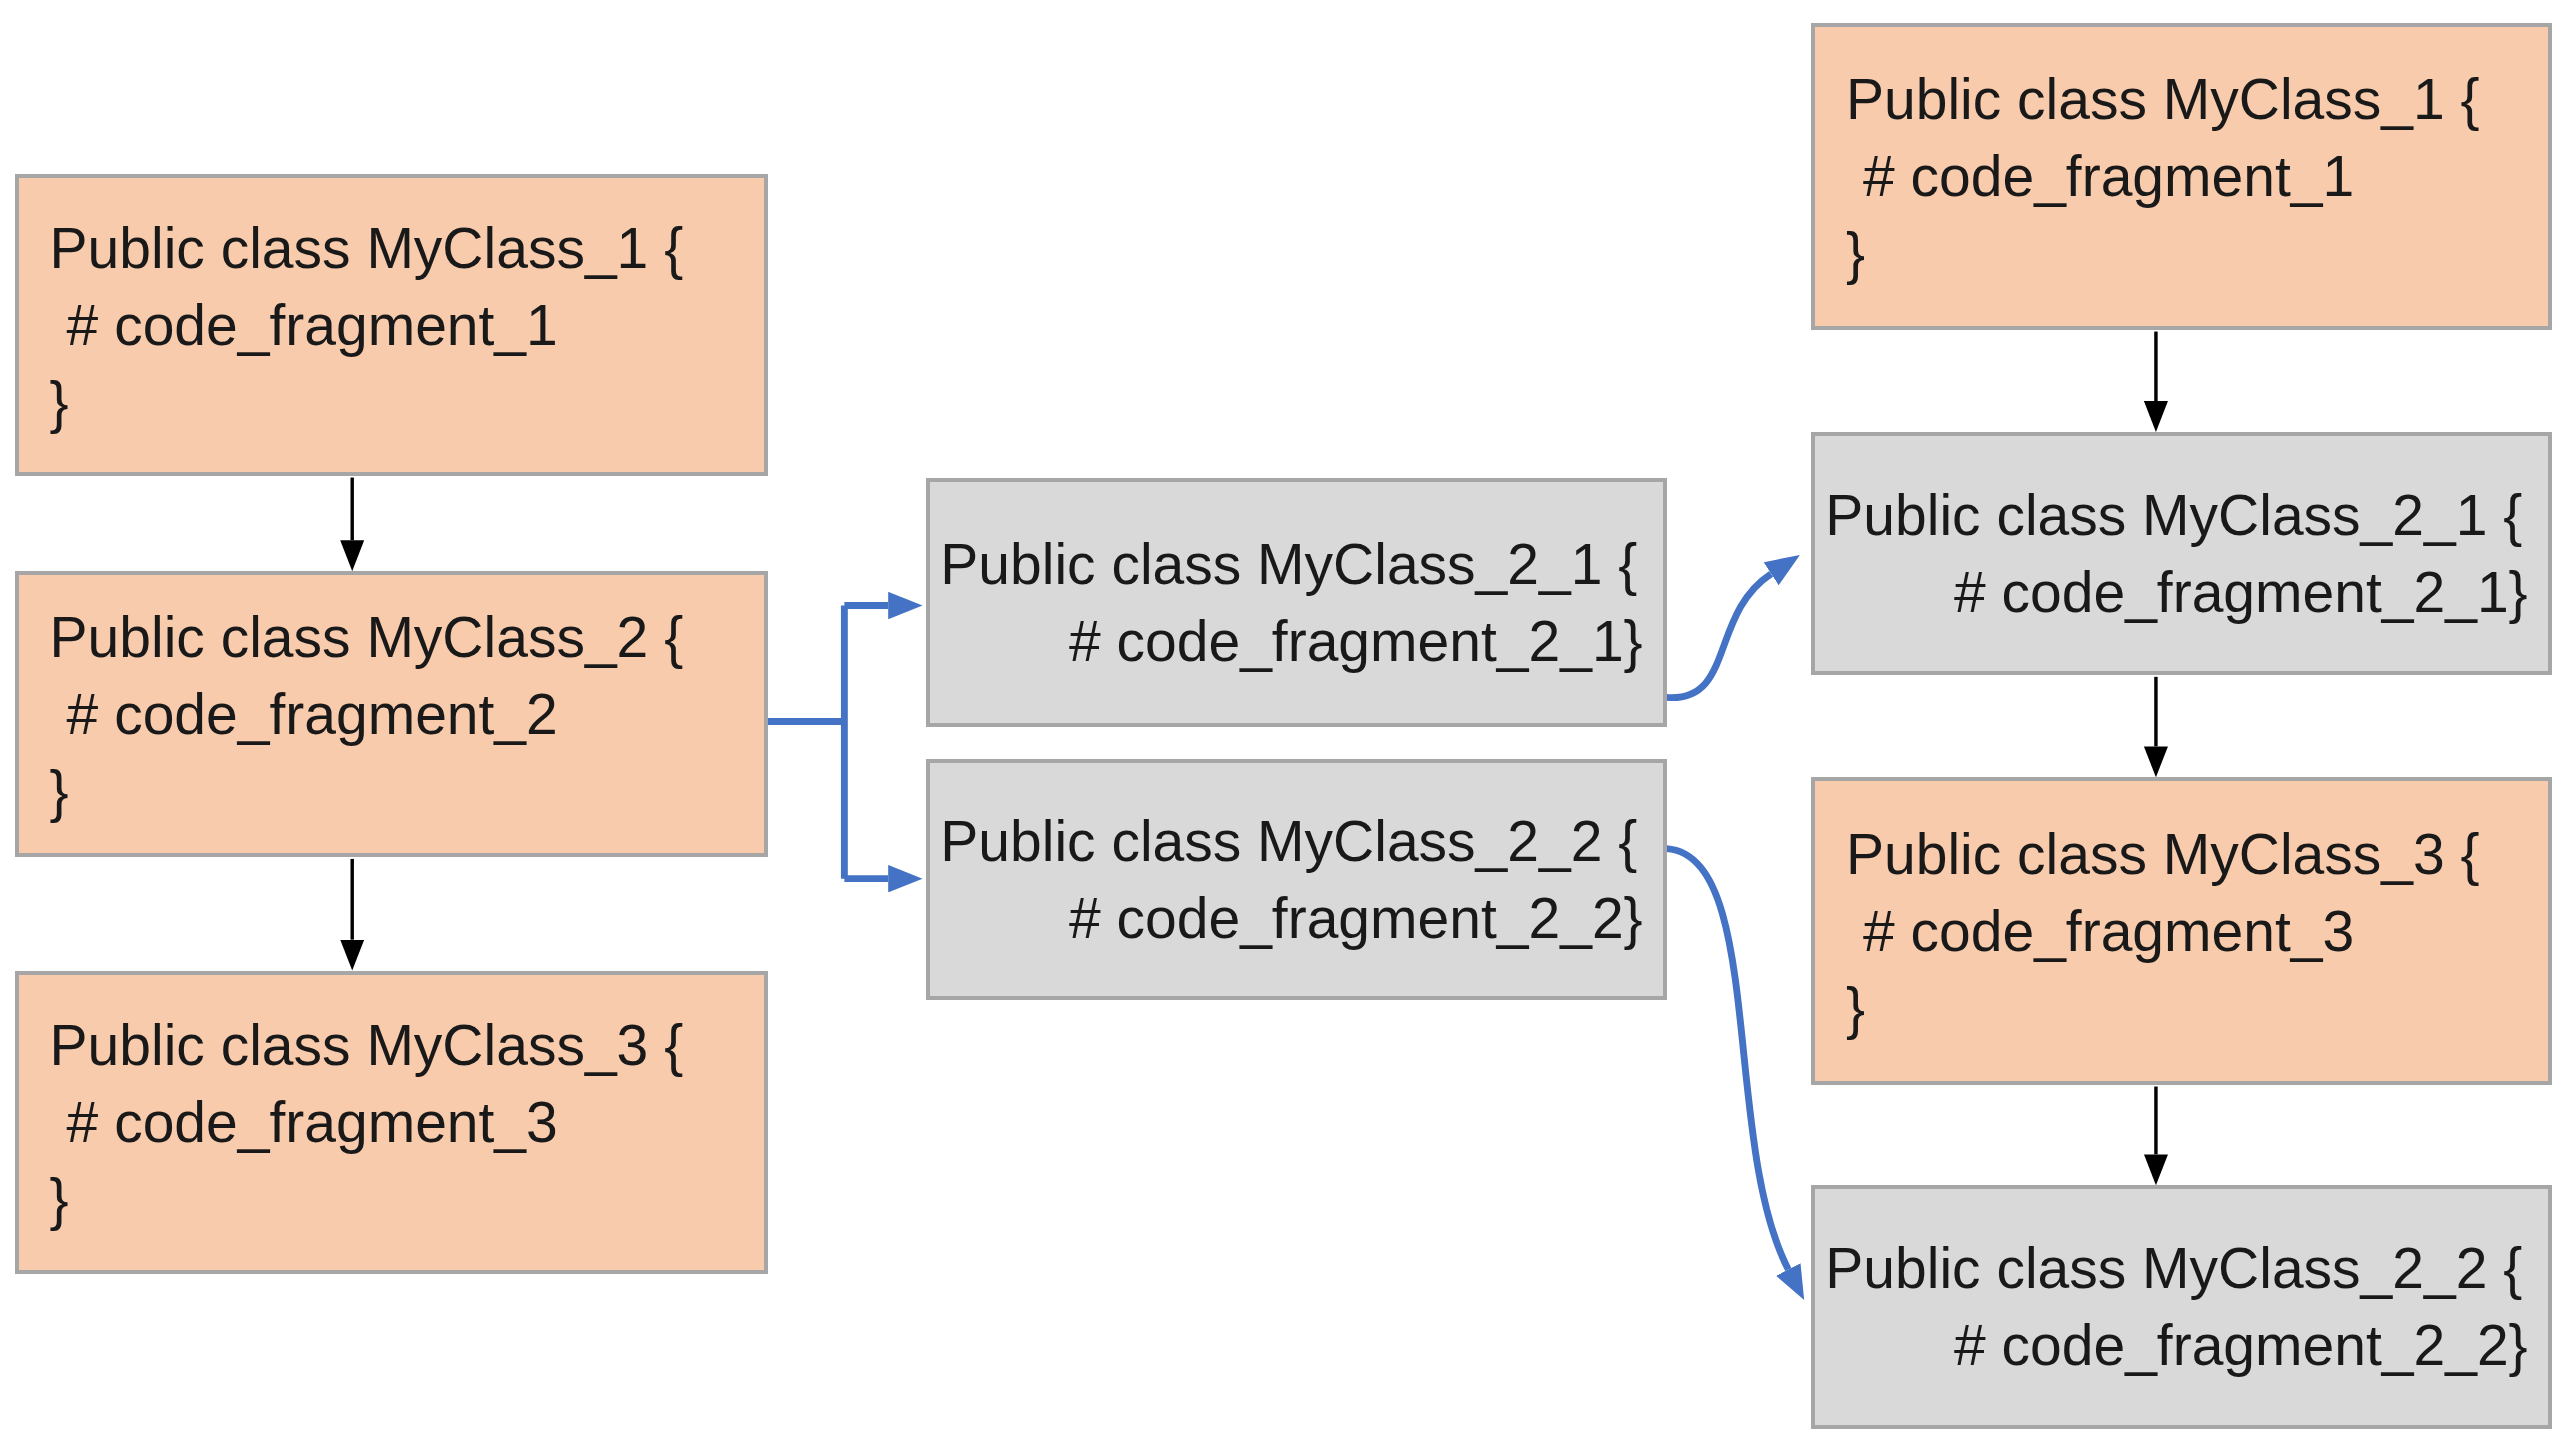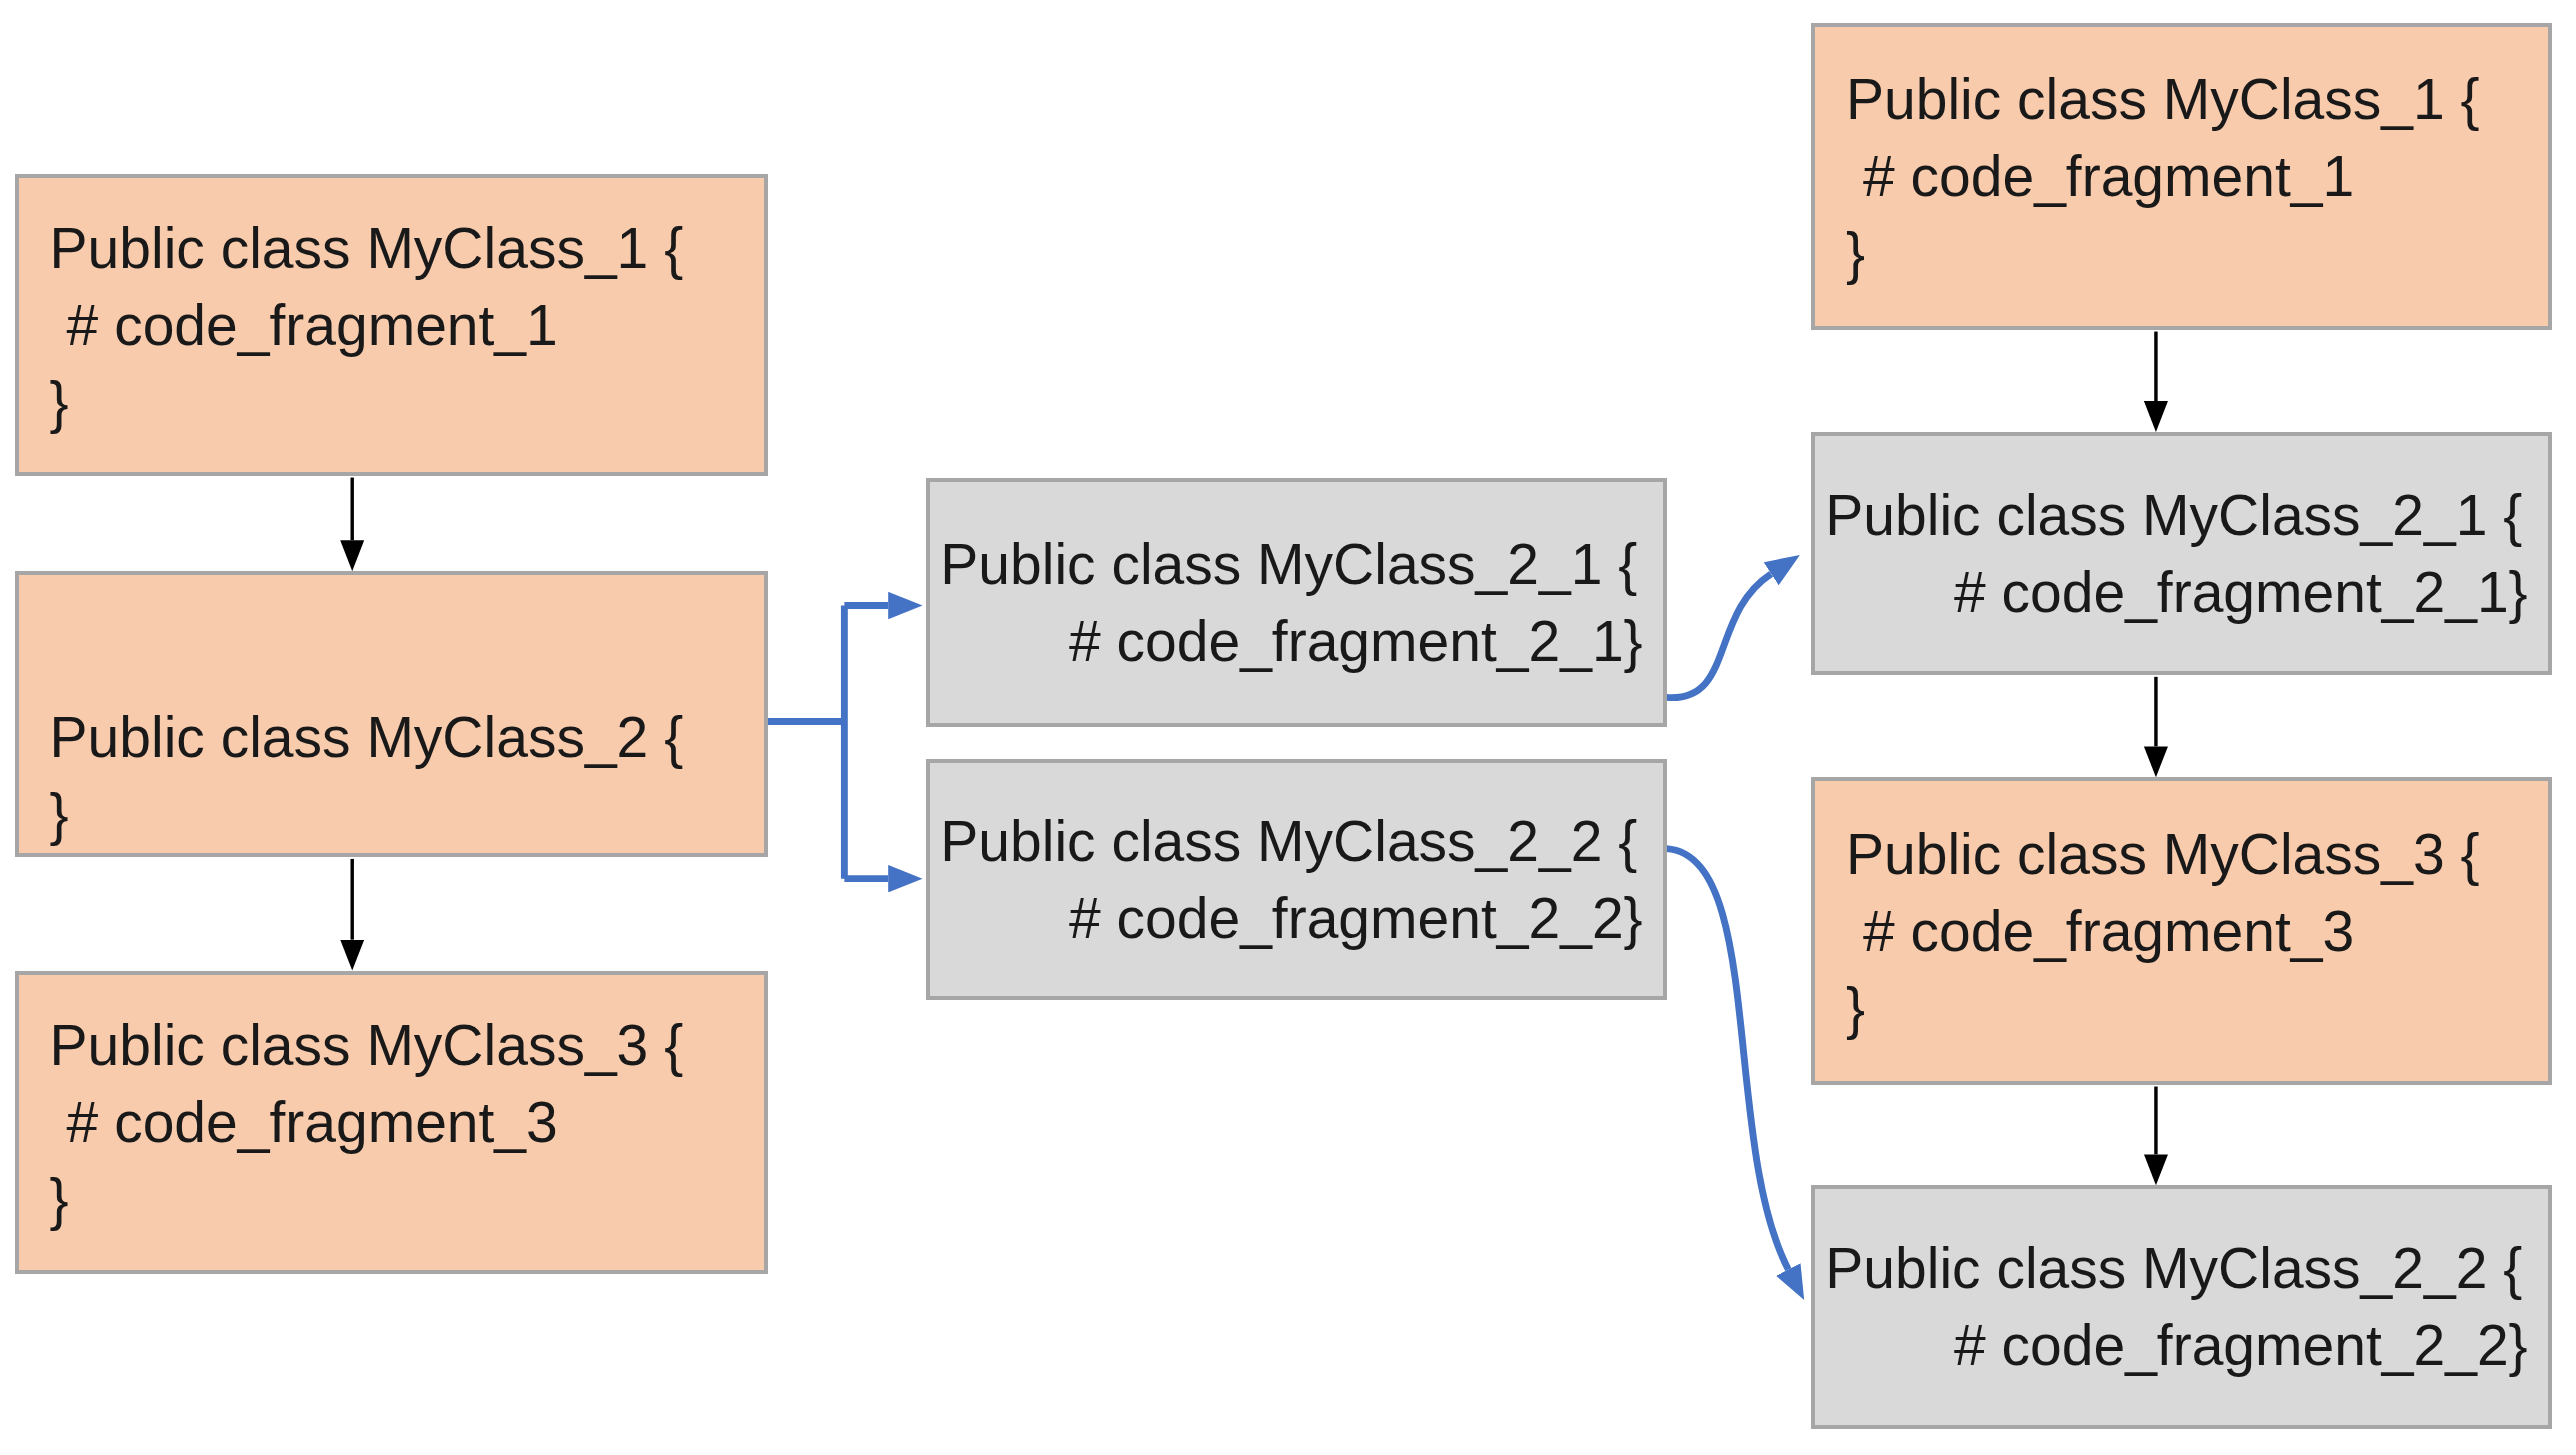--- a/index.html
+++ b/index.html
@@ -24,21 +24,21 @@
   }
   .node .ln{white-space:pre;}
   .orange{background:#F8CBAD;}
   .gray{background:#D9D9D9;}
   .orange .ln{padding-left:31px;}
   .orange .ln.indent{padding-left:48px;}
   .gray .ln{padding-left:10.3px;}
   .gray .ln.indent{padding-left:139px;}
   
   .n-l1{left:14.6px;  top:174px;  width:753px; height:302px;}
-  .n-l2{left:14.6px;  top:571px;  width:753px; height:286px;justify-content:flex-end;}
+  .n-l2{left:14.6px;  top:571px;  width:753px; height:286px;}
   .n-l3{left:14.6px;  top:971px; width:753px; height:303px;}
   .n-m1{left:926px;top:478px;  width:741px; height:249px;}
   .n-m2{left:926px;top:759px;  width:741px; height:241px;}
   .n-r1{left:1811px;top:23px;   width:741px; height:307px;}
   .n-r2{left:1811px;top:432px;  width:741px; height:243px;}
   .n-r3{left:1811px;top:777px;  width:741px; height:308px;}
   .n-r4{left:1811px;top:1185px; width:741px; height:244px;}
   svg.connectors{position:absolute;left:0;top:0;pointer-events:none;}
 </style>
 </head>
@@ -72,20 +72,21 @@
     <path d="M 1940 988 C 2055 996 2005 1330 2082 1478" stroke="#4472C4" stroke-width="8" fill="none" marker-end="url(#bluehead)"></path>
   </svg>
 
   <div class="node orange n-l1">
     <div class="ln">Public class MyClass_1 {</div>
     <div class="ln indent"># code_fragment_1</div>
     <div class="ln">}</div>
   </div>
   <div class="node orange n-l2">
     <div class="ln">Public class MyClass_2 {</div>
+    <div class="ln indent"># code_fragment_2</div>
     <div class="ln">}</div>
   </div>
   <div class="node orange n-l3">
     <div class="ln">Public class MyClass_3 {</div>
     <div class="ln indent"># code_fragment_3</div>
     <div class="ln">}</div>
   </div>
 
   <div class="node gray n-m1">
     <div class="ln">Public class MyClass_2_1 {</div>

